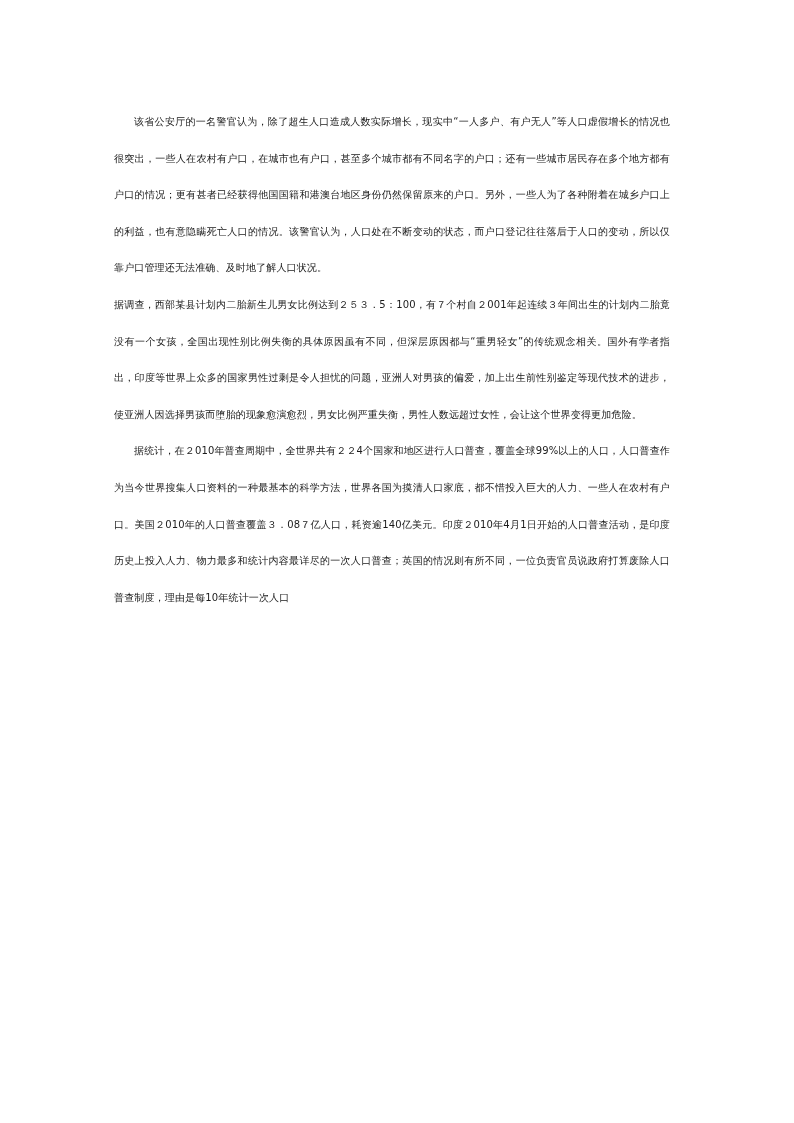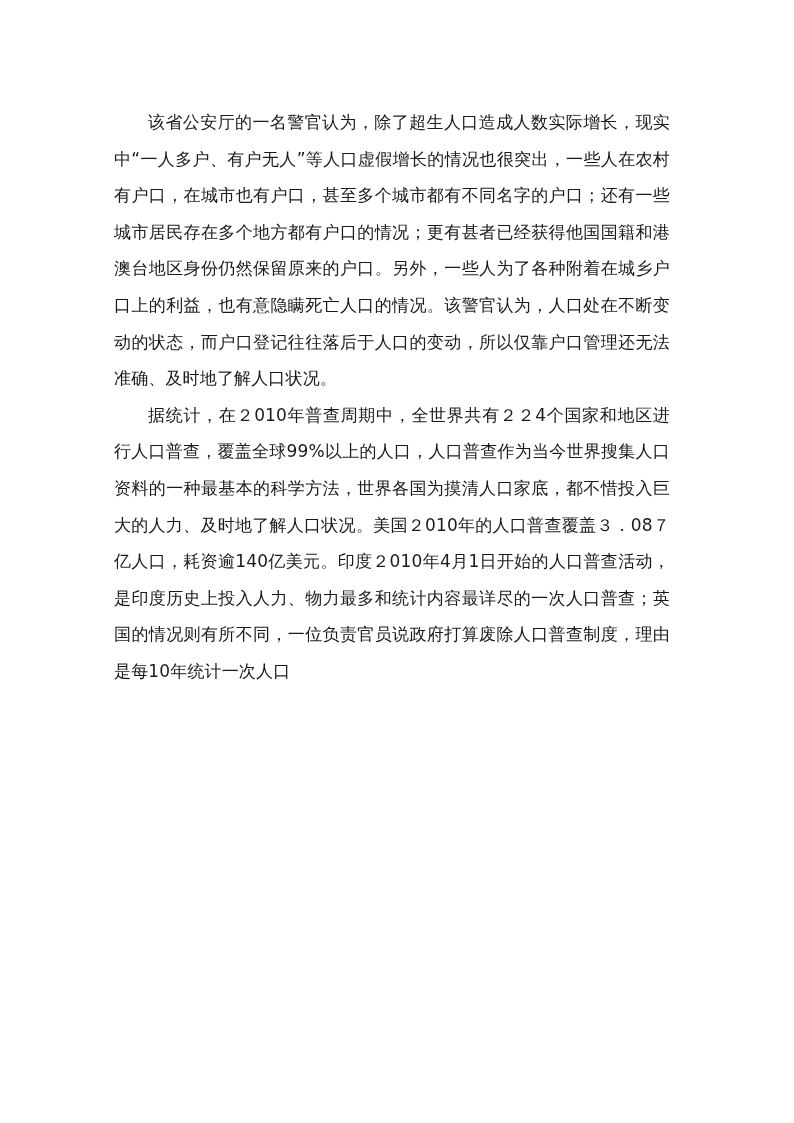--- a/index.html
+++ b/index.html
@@ -22,39 +22,40 @@
   #doc-body {
     position: absolute;
     left: 114px;
     top: 104px;
     width: 556px;
   }
   p.para {
     margin: 0;
     padding: 0;
     font-family: "DejaVu Sans", "Liberation Sans", sans-serif;
-    font-size: 17px;
+    font-size: 10px;
     line-height: 36.6px;
     color: #1a1a1a;
     text-align: justify;
     text-justify: inter-ideograph;
     letter-spacing: 0.15px;
     word-break: break-all;
     -webkit-font-smoothing: none;
   }
   p.para.indent {
     text-indent: 2em;
   }
 </style>
 </head>
 <body>
 
 <div id="page">
   <div id="doc-body">
 
     <p class="para indent">该省公安厅的一名警官认为，除了超生人口造成人数实际增长，现实中“一人多户、有户无人”等人口虚假增长的情况也很突出，一些人在农村有户口，在城市也有户口，甚至多个城市都有不同名字的户口；还有一些城市居民存在多个地方都有户口的情况；更有甚者已经获得他国国籍和港澳台地区身份仍然保留原来的户口。另外，一些人为了各种附着在城乡户口上的利益，也有意隐瞒死亡人口的情况。该警官认为，人口处在不断变动的状态，而户口登记往往落后于人口的变动，所以仅靠户口管理还无法准确、及时地了解人口状况。</p>
 
+    <p class="para">据调查，西部某县计划内二胎新生儿男女比例达到２５３．5：100，有７个村自２001年起连续３年间出生的计划内二胎竟没有一个女孩，全国出现性别比例失衡的具体原因虽有不同，但深层原因都与“重男轻女”的传统观念相关。国外有学者指出，印度等世界上众多的国家男性过剩是令人担忧的问题，亚洲人对男孩的偏爱，加上出生前性别鉴定等现代技术的进步，使亚洲人因选择男孩而堕胎的现象愈演愈烈，男女比例严重失衡，男性人数远超过女性，会让这个世界变得更加危险。</p>
 
 
-    <p class="para indent">据统计，在２010年普查周期中，全世界共有２２4个国家和地区进行人口普查，覆盖全球99%以上的人口，人口普查作为当今世界搜集人口资料的一种最基本的科学方法，世界各国为摸清人口家底，都不惜投入巨大的人力、及时地了解人口状况。美国２010年的人口普查覆盖３．08７亿人口，耗资逾140亿美元。印度２010年4月1日开始的人口普查活动，是印度历史上投入人力、物力最多和统计内容最详尽的一次人口普查；英国的情况则有所不同，一位负责官员说政府打算废除人口普查制度，理由是每10年统计一次人口</p>
+    <p class="para indent">据统计，在２010年普查周期中，全世界共有２２4个国家和地区进行人口普查，覆盖全球99%以上的人口，人口普查作为当今世界搜集人口资料的一种最基本的科学方法，世界各国为摸清人口家底，都不惜投入巨大的人力、一些人在农村有户口。美国２010年的人口普查覆盖３．08７亿人口，耗资逾140亿美元。印度２010年4月1日开始的人口普查活动，是印度历史上投入人力、物力最多和统计内容最详尽的一次人口普查；英国的情况则有所不同，一位负责官员说政府打算废除人口普查制度，理由是每10年统计一次人口</p>
 
   </div>
 </div>
 
 </body></html>

